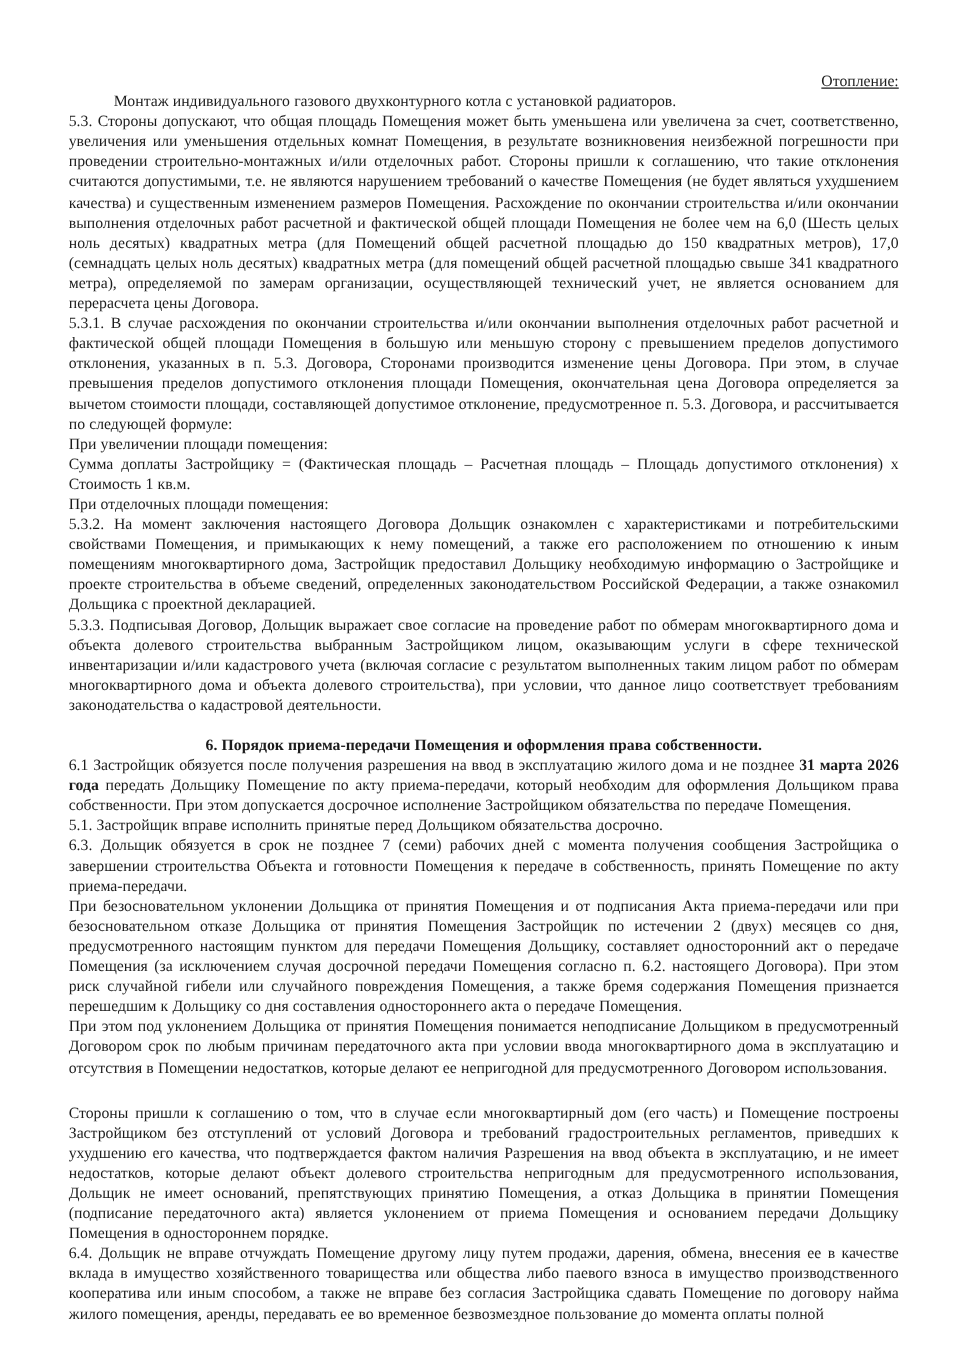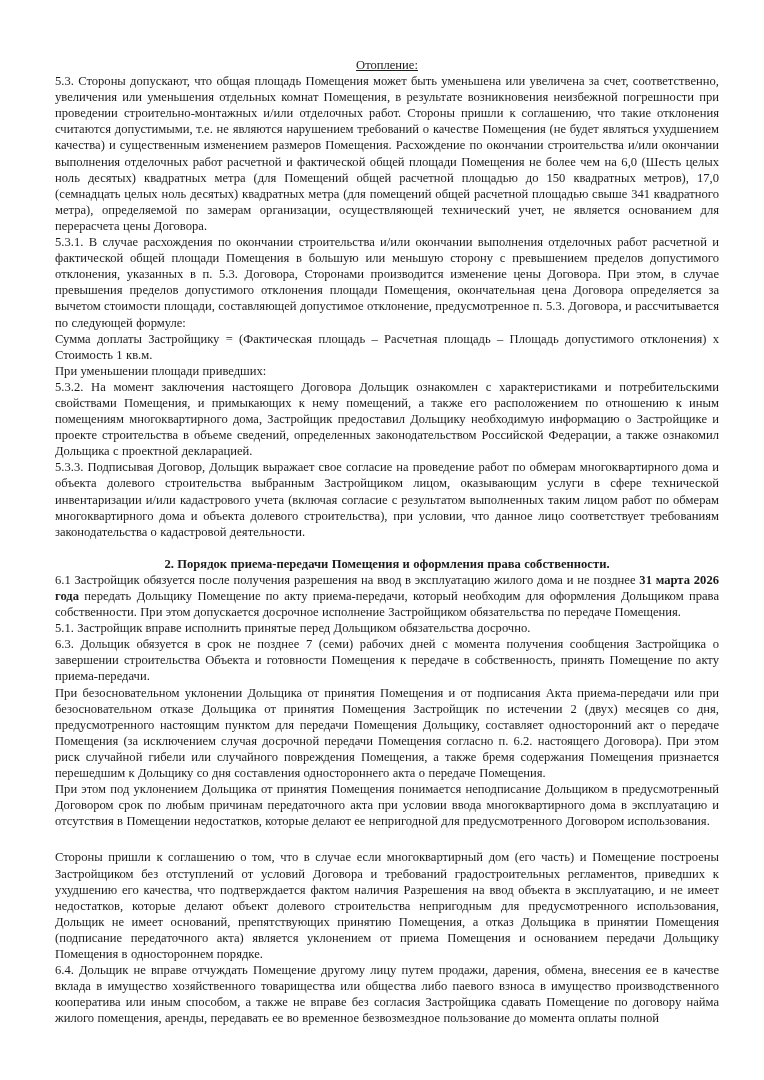--- a/index.html
+++ b/index.html
@@ -19,21 +19,21 @@
     padding: 57px 45px 0 55px;
   }
   .para {
     font-size: 12.6px;
     line-height: 16.1px;
     text-align: justify;
     word-spacing: 0.2px;
   }
   .para span { text-decoration: none; }
   .indent { text-indent: 36px; }
-  .underline-heading { text-align: center; }
+  .underline-heading { text-align: right; }
   .underline-heading .u { text-decoration: underline; }
   .u { text-decoration: underline; }
   .b { font-weight: bold; }
   .section-header {
     text-align: center;
     font-weight: bold;
     margin-top: 16px;
   }
   .gap-before { margin-top: 20px; }
   .footer {
@@ -46,27 +46,29 @@
   }
   .sig-right { margin-right: 18px; }
   .sig-space { margin-left: 5px; }
 </style>
 </head>
 <body>
 
 <div class="page">
   <div>
       <p class="para underline-heading"><span class="u">Отопление:</span></p>
+      <p class="para indent"><span>Монтаж индивидуального газового двухконтурного котла с установкой радиаторов.</span></p>
       <p class="para"><span>5.3. Стороны допускают, что общая площадь Помещения может быть уменьшена или увеличена за счет, соответственно, увеличения или уменьшения отдельных комнат Помещения, в результате возникновения неизбежной погрешности при проведении строительно-монтажных и/или отделочных работ. Стороны пришли к соглашению, что такие отклонения считаются допустимыми, т.е. не являются нарушением требований о качестве Помещения (не будет являться ухудшением качества) и существенным изменением размеров Помещения. Расхождение по окончании строительства и/или окончании выполнения отделочных работ расчетной и фактической общей площади Помещения не более чем на 6,0 (Шесть целых ноль десятых) квадратных метра (для Помещений общей расчетной площадью до 150 квадратных метров), 17,0 (семнадцать целых ноль десятых) квадратных метра (для помещений общей расчетной площадью свыше 341 квадратного метра), определяемой по замерам организации, осуществляющей технический учет, не является основанием для перерасчета цены Договора.</span></p>
       <p class="para"><span>5.3.1. В случае расхождения по окончании строительства и/или окончании выполнения отделочных работ расчетной и фактической общей площади Помещения в большую или меньшую сторону с превышением пределов допустимого отклонения, указанных в п. 5.3. Договора, Сторонами производится изменение цены Договора. При этом, в случае превышения пределов допустимого отклонения площади Помещения, окончательная цена Договора определяется за вычетом стоимости площади, составляющей допустимое отклонение, предусмотренное п. 5.3. Договора, и рассчитывается по следующей формуле:</span></p>
+      <p class="para"><span>При увеличении площади помещения:</span></p>
       <p class="para"><span>Сумма доплаты Застройщику = (Фактическая площадь – Расчетная площадь – Площадь допустимого отклонения) х Стоимость 1 кв.м.</span></p>
-      <p class="para"><span>При уменьшении площади приведших:</span></p>
+      <p class="para"><span>При отделочных площади помещения:</span></p>
       <p class="para"><span>5.3.2. На момент заключения настоящего Договора Дольщик ознакомлен с характеристиками и потребительскими свойствами Помещения, и примыкающих к нему помещений, а также его расположением по отношению к иным помещениям многоквартирного дома, Застройщик предоставил Дольщику необходимую информацию о Застройщике и проекте строительства в объеме сведений, определенных законодательством Российской Федерации, а также ознакомил Дольщика с проектной декларацией.</span></p>
       <p class="para"><span>5.3.3. Подписывая Договор, Дольщик выражает свое согласие на проведение работ по обмерам многоквартирного дома и объекта долевого строительства выбранным Застройщиком лицом, оказывающим услуги в сфере технической инвентаризации и/или кадастрового учета (включая согласие с результатом выполненных таким лицом работ по обмерам многоквартирного дома и объекта долевого строительства), при условии, что данное лицо соответствует требованиям законодательства о кадастровой деятельности.</span></p>
-      <p class="para section-header"><span>2. Порядок приема-передачи Помещения и оформления права собственности.</span></p>
+      <p class="para section-header"><span>6. Порядок приема-передачи Помещения и оформления права собственности.</span></p>
       <p class="para"><span>6.1 Застройщик обязуется после получения разрешения на ввод в эксплуатацию жилого дома и не позднее </span><span class="b">31 марта 2026 года</span><span> передать Дольщику Помещение по акту приема-передачи, который необходим для оформления Дольщиком права собственности. При этом допускается досрочное исполнение Застройщиком обязательства по передаче Помещения.</span></p>
       <p class="para"><span>5.1. Застройщик вправе исполнить принятые перед Дольщиком обязательства досрочно.</span></p>
       <p class="para"><span>6.3. Дольщик обязуется в срок не позднее 7 (семи) рабочих дней с момента получения сообщения Застройщика о завершении строительства Объекта и готовности Помещения к передаче в собственность, принять Помещение по акту приема-передачи.</span></p>
       <p class="para"><span>При безосновательном уклонении Дольщика от принятия Помещения и от подписания Акта приема-передачи или при безосновательном отказе Дольщика от принятия Помещения Застройщик по истечении 2 (двух) месяцев со дня, предусмотренного настоящим пунктом для передачи Помещения Дольщику, составляет односторонний акт о передаче Помещения (за исключением случая досрочной передачи Помещения согласно п. 6.2. настоящего Договора). При этом риск случайной гибели или случайного повреждения Помещения, а также бремя содержания Помещения признается перешедшим к Дольщику со дня составления одностороннего акта о передаче Помещения.</span></p>
       <p class="para"><span>При этом под уклонением Дольщика от принятия Помещения понимается неподписание Дольщиком в предусмотренный Договором срок по любым причинам передаточного акта при условии ввода многоквартирного дома в эксплуатацию и отсутствия в Помещении недостатков, которые делают ее непригодной для предусмотренного Договором использования.</span></p>
       <p class="para gap-before"><span>Стороны пришли к соглашению о том, что в случае если многоквартирный дом (его часть) и Помещение построены Застройщиком без отступлений от условий Договора и требований градостроительных регламентов, приведших к ухудшению его качества, что подтверждается фактом наличия Разрешения на ввод объекта в эксплуатацию, и не имеет недостатков, которые делают объект долевого строительства непригодным для предусмотренного использования, Дольщик не имеет оснований, препятствующих принятию Помещения, а отказ Дольщика в принятии Помещения (подписание передаточного акта) является уклонением от приема Помещения и основанием передачи Дольщику Помещения в одностороннем порядке.</span></p>
       <p class="para"><span>6.4. Дольщик не вправе отчуждать Помещение другому лицу путем продажи, дарения, обмена, внесения ее в качестве вклада в имущество хозяйственного товарищества или общества либо паевого взноса в имущество производственного кооператива или иным способом, а также не вправе без согласия Застройщика сдавать Помещение по договору найма жилого помещения, аренды, передавать ее во временное безвозмездное пользование до момента оплаты полной</span></p>
     </div>
 
 </div>

